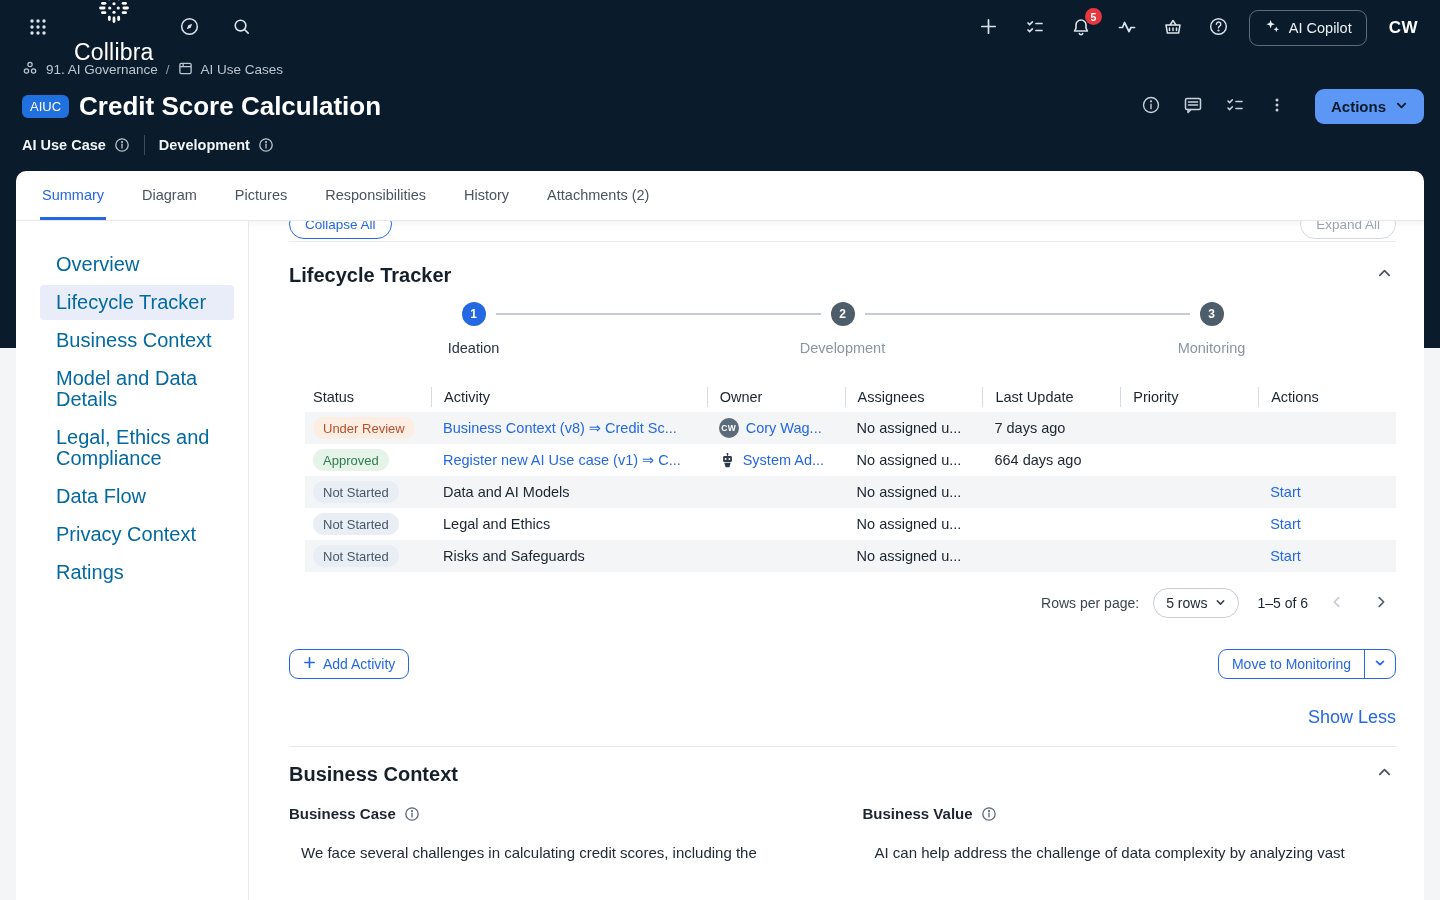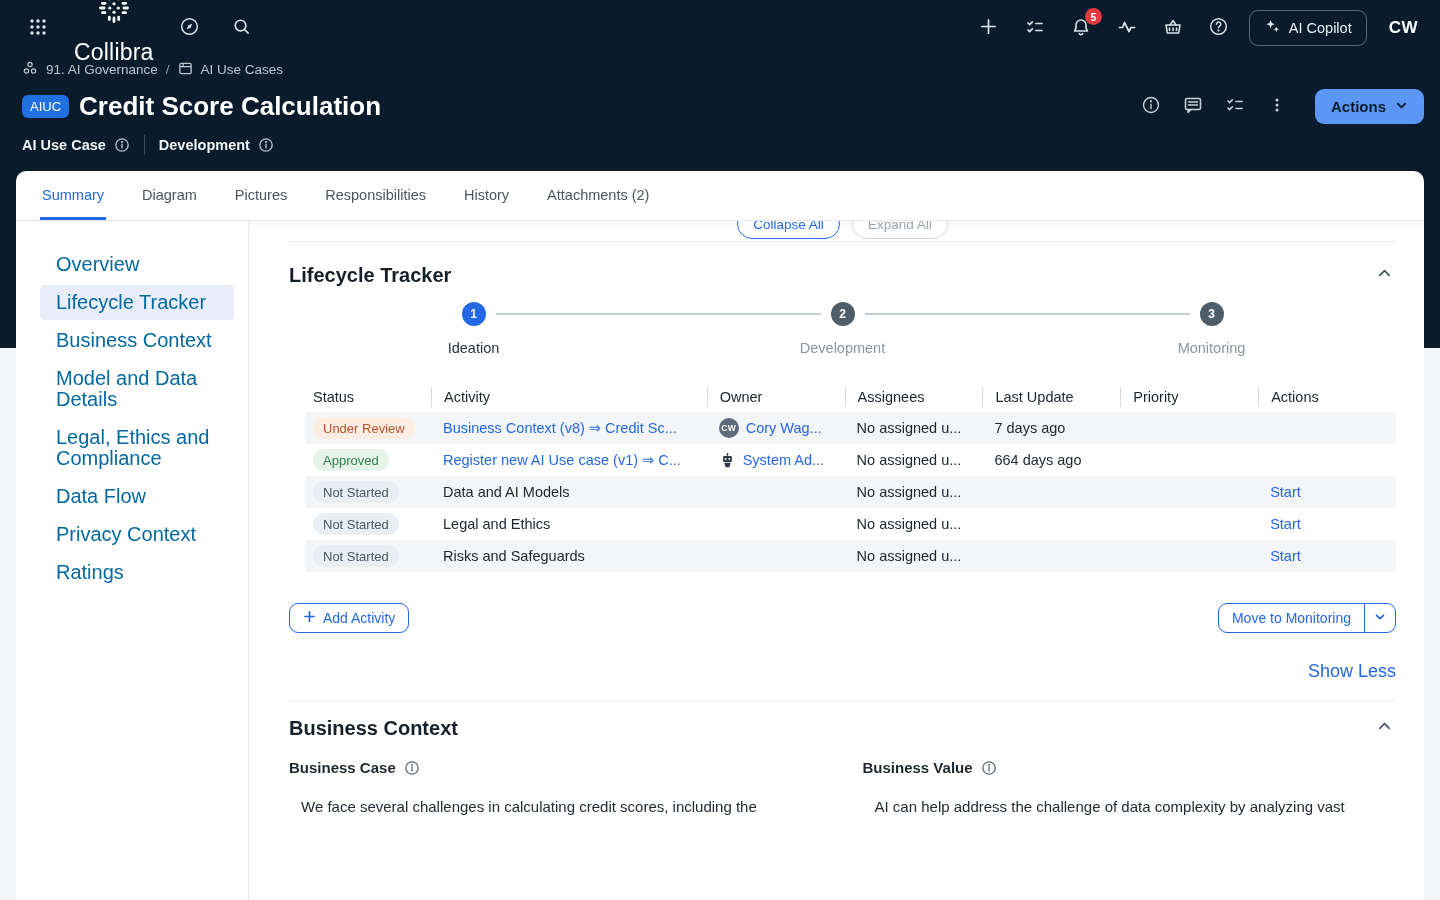--- a/index.html
+++ b/index.html
@@ -46,21 +46,21 @@
   .tab.active { color:#2468e4; border-bottom-color:#2468e4; }
   .card-body { flex:1; display:flex; overflow:hidden; }
 
   
   .sidebar { width:233px; flex:none; border-right:1px solid #e7e9ec; padding-top:26px; overflow:hidden; }
   .side-item { margin:0 14px 3px 24px; padding:7px 16px; font-size:20px; color:#0369a1; border-radius:4px; line-height:21px; cursor:pointer; }
   .side-item.active { background:#e9edf9; }
 
   
   .main { flex:1; overflow:hidden; padding:0 28px 0 40px; box-shadow:inset 0 9px 8px -8px rgba(10,20,40,.07); }
-  .toolbar { display:flex; justify-content:center; gap:12px; margin-top:-12px; }
+  .toolbar { display:flex; justify-content:space-between; gap:12px; margin-top:-12px; }
   .pill-btn { height:30px; display:flex; align-items:center; border-radius:15px; padding:0 15px; font-size:13.5px; font-weight:500; background:#fff; cursor:pointer; border:1px solid; font-family:inherit; }
   .pill-btn.primary-outline { color:#2468e4; border-color:#2468e4; }
   .pill-btn.disabled { color:#9aa3ad; border-color:#d3d8dd; cursor:default; }
   .rule { border:none; border-top:1px solid #e8eaed; margin-top:2px; }
   .section-head { display:flex; align-items:center; justify-content:space-between; margin-top:20px; }
   .section-head h2 { font-size:20px; font-weight:600; color:#15202b; }
   .chev-btn { background:none; border:none; cursor:pointer; color:#46525e; padding:4px; display:flex; }
 
   
   .stepper { display:flex; margin-top:14px; }
@@ -445,20 +445,40 @@
             <div class="tcell"></div>
             <div class="tcell">No assigned u...</div>
             <div class="tcell"></div>
             <div class="tcell"></div>
             <div class="tcell">
               <a class="start-link">Start</a>
             </div>
           </div>
         </div>
 
+      <div class="pagination">
+        <span class="pag-label">Rows per page:</span>
+        <button class="page-size">
+          <span>5 rows</span>
+          <span><svg width="11" height="11" viewBox="0 0 14 14" fill="none" stroke="#3c4650" stroke-width="2" stroke-linecap="round" stroke-linejoin="round">
+                <path d="M3 5l4 4 4-4"></path>
+              </svg></span>
+        </button>
+        <span class="pag-range">1–5 of 6</span>
+        <button class="pag-nav disabled">
+          <span><svg width="14" height="14" viewBox="0 0 16 16" fill="none" stroke="#c7ccd2" stroke-width="2" stroke-linecap="round" stroke-linejoin="round">
+                <path d="M10 3L5 8l5 5"></path>
+              </svg></span>
+        </button>
+        <button class="pag-nav">
+          <span><svg width="14" height="14" viewBox="0 0 16 16" fill="none" stroke="#53606d" stroke-width="2" stroke-linecap="round" stroke-linejoin="round">
+                <path d="M6 3l5 5-5 5"></path>
+              </svg></span>
+        </button>
+      </div>
 
       <div class="actions-row">
         <button class="outline-btn">
           <span><svg width="13" height="13" viewBox="0 0 14 14" fill="none" stroke="currentColor" stroke-width="1.8" stroke-linecap="round">
                 <path d="M7 2v10M2 7h10"></path>
               </svg></span>
           <span>Add Activity</span>
         </button>
         <div class="split-btn">
           <button class="split-main">Move to Monitoring</button>

